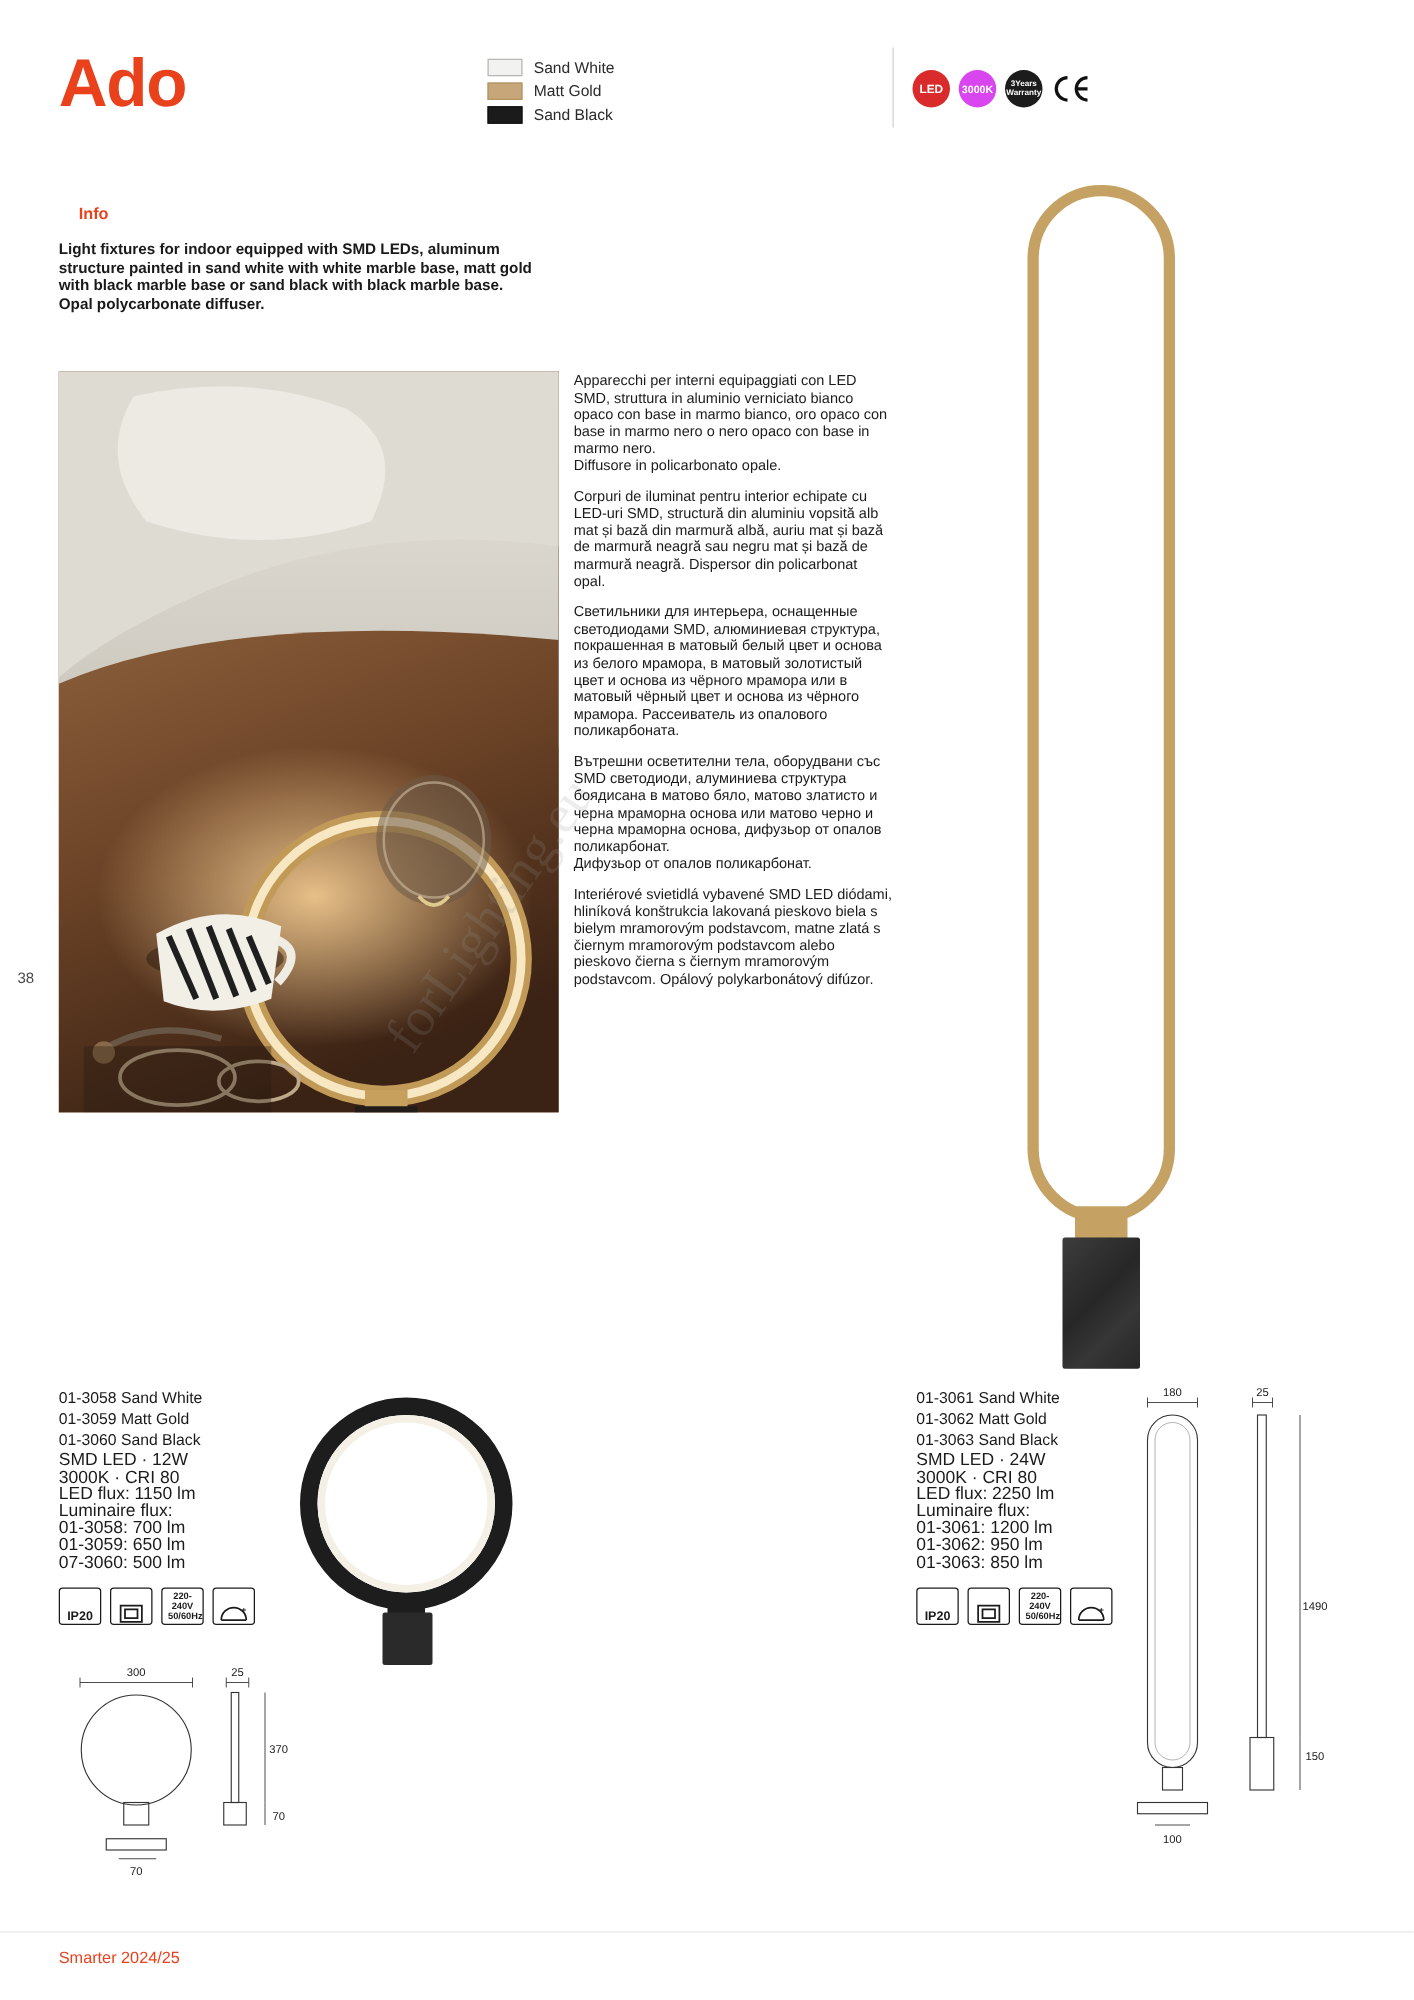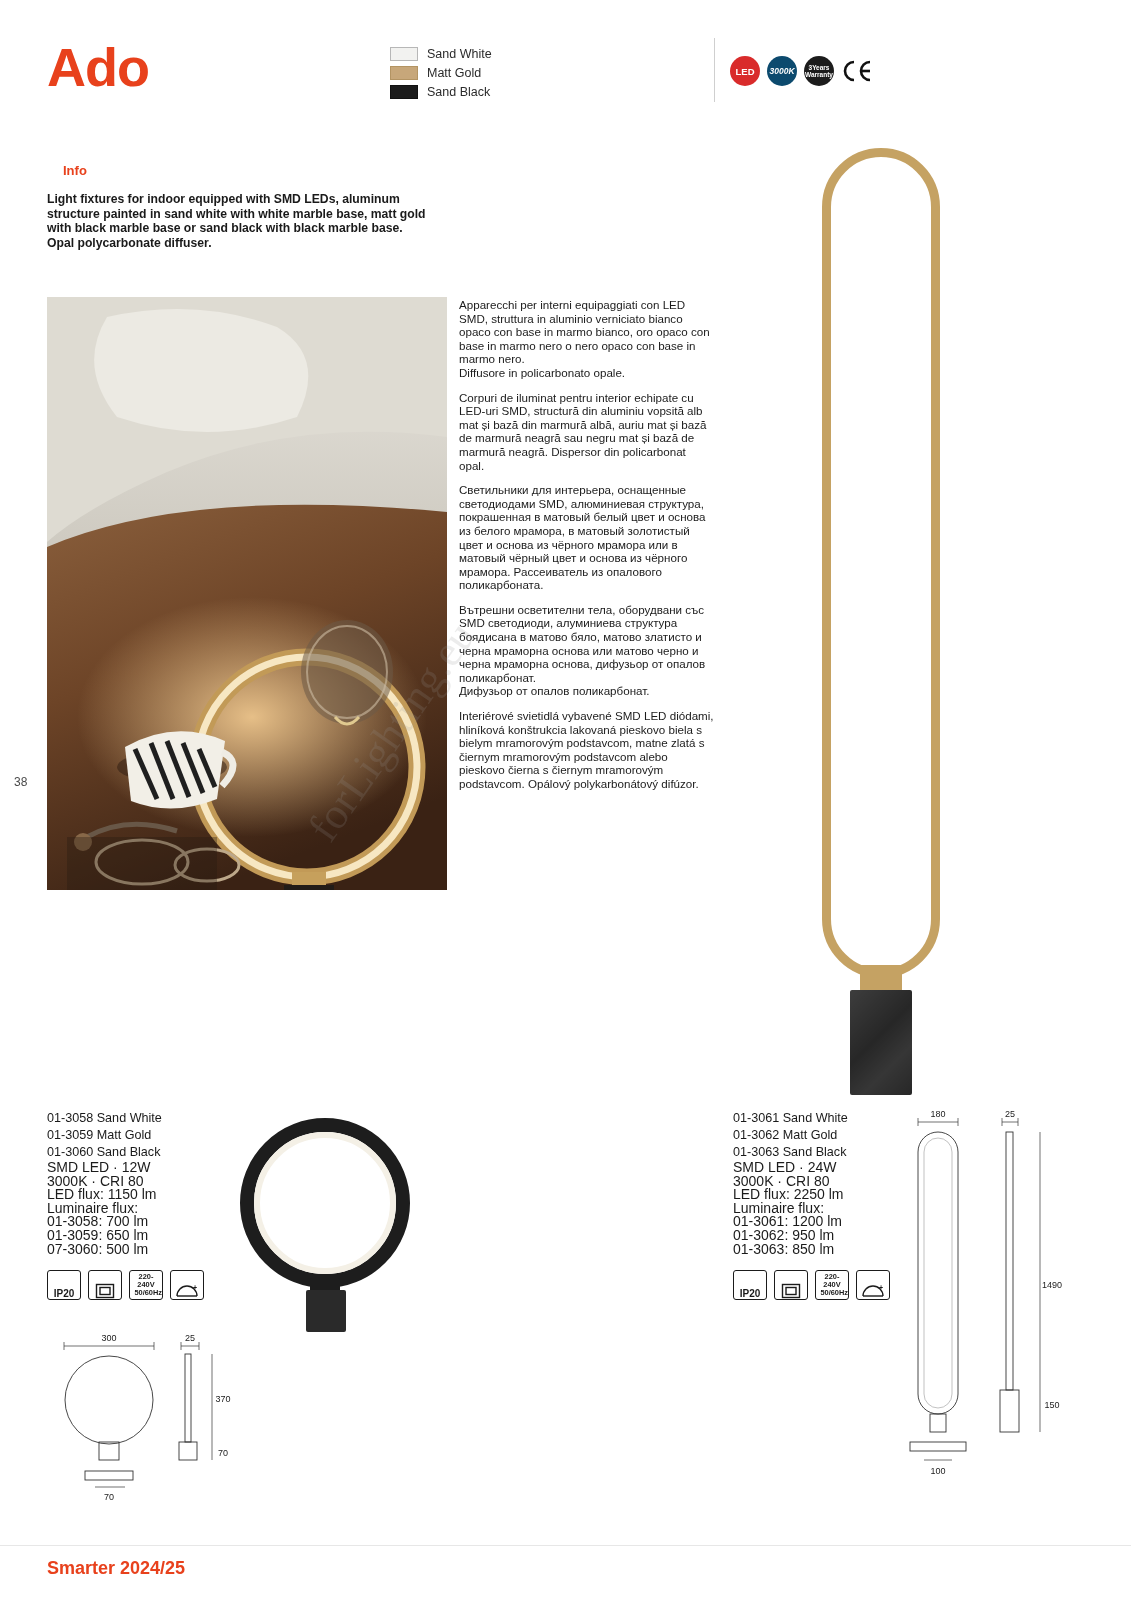--- a/index.html
+++ b/index.html
@@ -12,21 +12,21 @@
   .finish-row{display:flex;align-items:center;height:19px;}
   .sw{width:26px;height:12px;border:1px solid #b7b7b7;margin-right:9px;}
   .sw.white{background:#f2f2f0;}
   .sw.gold{background:#c7a77a;border-color:#b39463;}
   .sw.black{background:#1b1b1b;border-color:#111;}
   .finish-label{font-size:12.5px;color:#2b2b2b;}
   .hdr-divider{position:absolute;left:714px;top:38px;width:1px;height:64px;background:#cfcfcf;}
   .badges{position:absolute;left:730px;top:56px;display:flex;align-items:center;gap:7px;}
   .badge-circ{width:30px;height:30px;border-radius:50%;display:flex;align-items:center;justify-content:center;font-size:9px;font-weight:bold;color:#fff;}
   .b-led{background:#d92b2b;font-size:9.5px;}
-  .b-k{background:#0c4a6e;font-size:8.5px;font-style:italic;}
+  .b-k{background:#d946ef;font-size:8.5px;}
   .b-warr{background:#1c1c1c;font-size:6.5px;line-height:7px;text-align:center;flex-direction:column;display:flex;}
   .b-ce{width:32px;height:30px;display:flex;align-items:center;justify-content:center;}
 
   
   .info-title{position:absolute;left:47px;top:163px;font-size:13px;font-weight:bold;color:#e8411c;padding-left:16px;}
   .info-text{position:absolute;left:47px;top:192px;width:400px;font-size:12.2px;line-height:14.6px;color:#1a1a1a;font-weight:bold;}
   .photo{position:absolute;left:47px;top:297px;width:400px;height:593px;overflow:hidden;background:#6b4a30;}
   .photo-inner{position:absolute;inset:0;}
 
   .langs{position:absolute;left:459px;top:298px;width:255px;font-size:11.6px;line-height:13.6px;color:#1b1b1b;}
@@ -58,21 +58,21 @@
   .ico.volt{font-size:7.4px;line-height:8px;text-align:center;flex-direction:column;}
   .ico svg{display:block;}
 
   
   .ringprod{position:absolute;left:232px;top:1118px;width:185px;height:215px;}
   .ring-outer{position:absolute;left:8px;top:0;width:170px;height:170px;border:14px solid #1d1d1d;border-radius:50%;box-sizing:border-box;}
   .ring-inner-glow{position:absolute;left:22px;top:14px;width:142px;height:142px;border:6px solid #f4f0e6;border-radius:50%;box-sizing:border-box;}
   .ring-clip{position:absolute;left:78px;top:160px;width:30px;height:18px;background:#1d1d1d;border-radius:2px;}
   .ring-base{position:absolute;left:74px;top:172px;width:40px;height:42px;background:#2a2a2a;border-radius:2px;}
 
-  .footer{position:absolute;left:47px;top:1558px;font-size:18px;font-weight:bold;color:#e8411c;}
+  .footer{position:absolute;left:47px;top:1558px;font-size:13px;font-weight:normal;color:#e8411c;}
   .footline{position:absolute;left:0;top:1545px;width:1131px;height:1px;background:#e7e7e7;}
 </style>
 </head>
 <body>
 
 <div class="page">
 
   <div class="brand">Ado</div>
 
   <div class="finishes">

